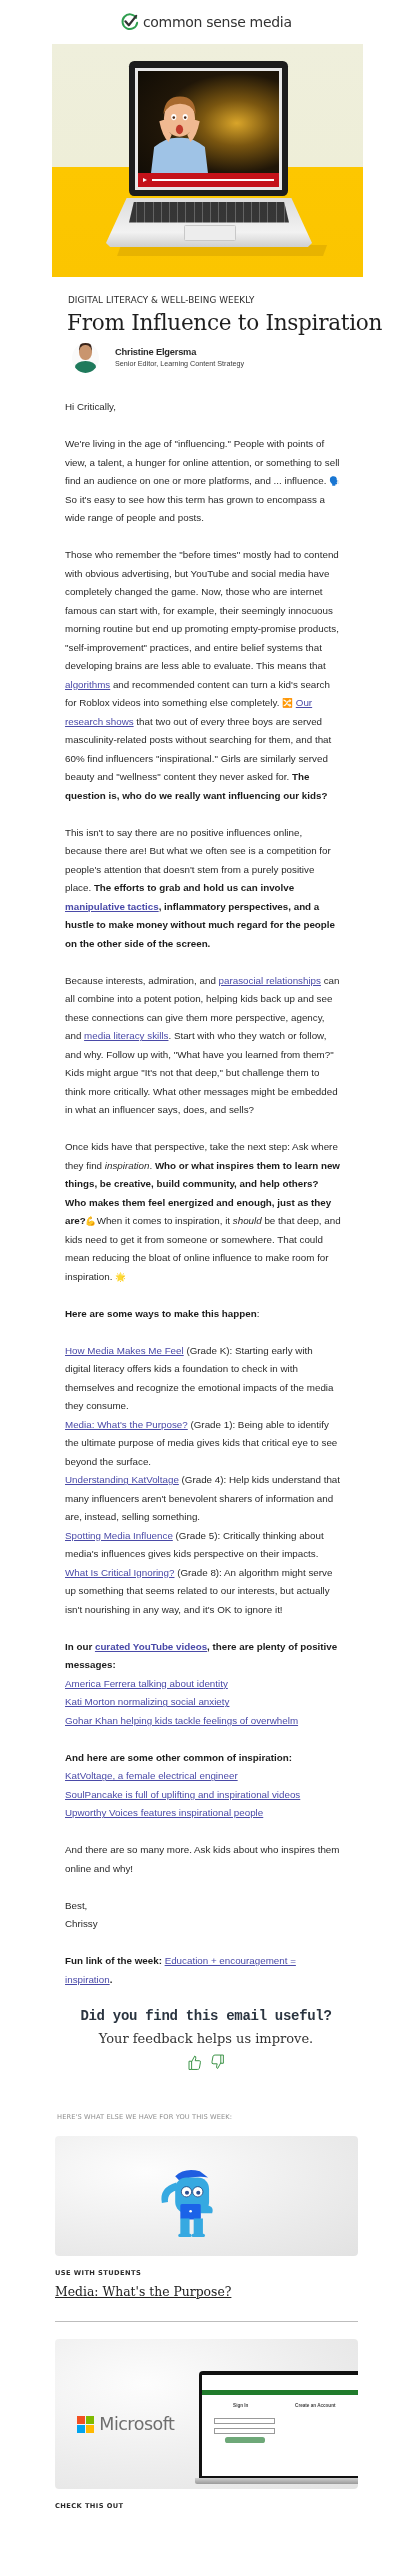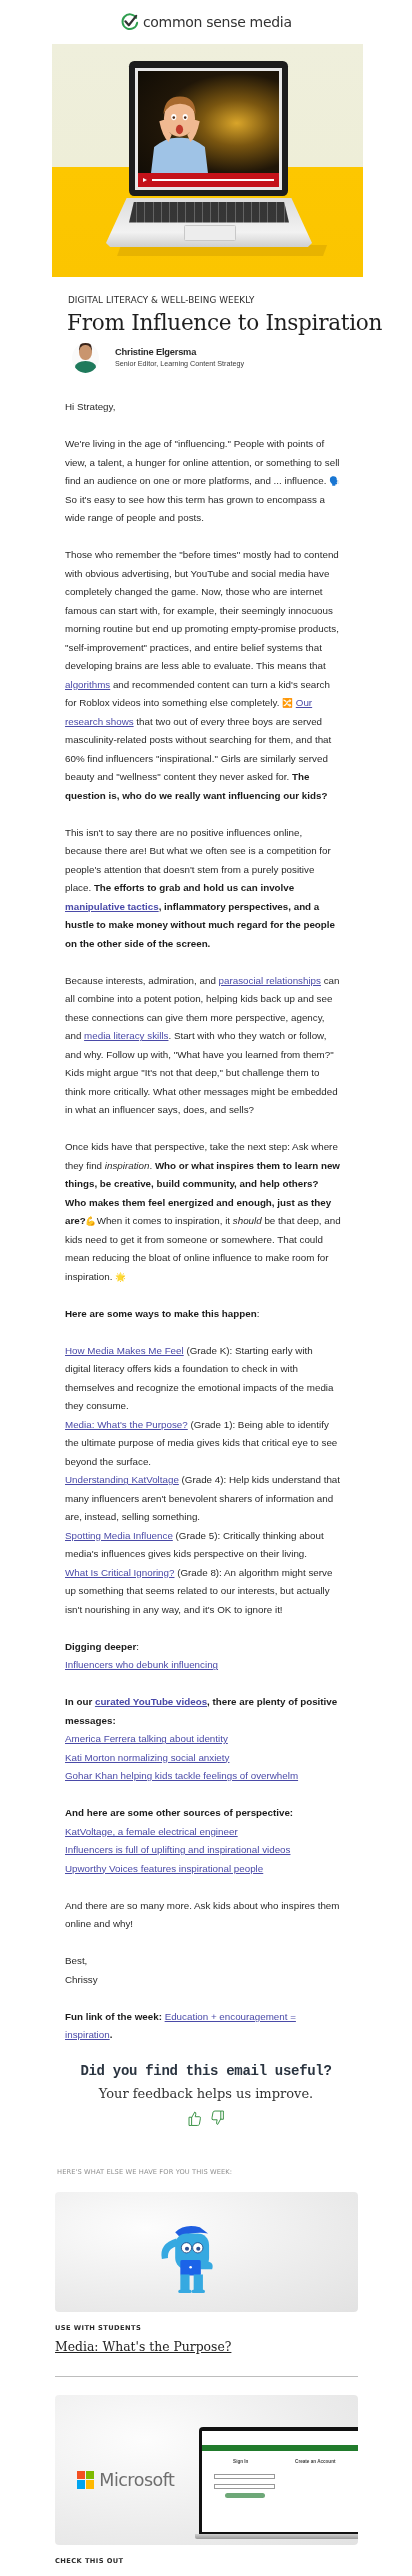--- a/index.html
+++ b/index.html
@@ -136,21 +136,21 @@
       <div class="head"></div>
         <div class="body"></div>
     </div>
     <div>
       <div class="author-name">Christine Elgersma</div>
       <div class="author-role">Senior Editor, Learning Content Strategy</div>
     </div>
   </div>
 
   <div class="copy">
-    <p>Hi Strategy,</p>
+    <p>Hi Critically,</p>
 
     <p>
       <span>We're living in the age of "influencing." People with points of view, a talent, a hunger for online attention, or something to sell find an audience on one or more platforms, and ... influence. </span><span class="emoji">🗣️</span><span>So it's easy to see how this term has grown to encompass a wide range of people and posts.</span>
     </p>
 
     <p>
       <span>Those who remember the "before times" mostly had to contend with obvious advertising, but YouTube and social media have completely changed the game. Now, those who are internet famous can start with, for example, their seemingly innocuous morning routine but end up promoting empty-promise products, "self-improvement" practices, and entire belief systems that developing brains are less able to evaluate. This means that </span><a>algorithms</a><span> and recommended content can turn a kid's search for Roblox videos into something else completely. </span><span class="emoji">🔀</span> <a>Our research shows</a><span> that two out of every three boys are served masculinity-related posts without searching for them, and that 60% find influencers "inspirational." Girls are similarly served beauty and "wellness" content they never asked for. </span><b>The question is, who do we really want influencing our kids?</b>
     </p>
 
     <p>
@@ -164,40 +164,36 @@
     <p>
       <span>Once kids have that perspective, take the next step: Ask where they find </span><i>inspiration</i><span>. </span><b>Who or what inspires them to learn new things, be creative, build community, and help others? Who makes them feel energized and enough, just as they are?</b><span class="emoji">💪</span><span>When it comes to inspiration, it </span><i>should</i><span> be that deep, and kids need to get it from someone or somewhere. That could mean reducing the bloat of online influence to make room for inspiration. </span><span class="emoji">🌟</span>
     </p>
 
     <p><b>Here are some ways to make this happen</b><span>:</span></p>
 
     <div class="block">
       <div class="line"><a>How Media Makes Me Feel</a><span> (Grade K): </span><span>Starting early with digital literacy offers kids a foundation to check in with themselves and recognize the emotional impacts of the media they consume.</span></div>
       <div class="line"><a>Media: What's the Purpose?</a><span> (Grade 1): </span><span>Being able to identify the ultimate purpose of media gives kids that critical eye to see beyond the surface.</span></div>
       <div class="line"><a>Understanding KatVoltage</a><span> (Grade 4): </span><span>Help kids understand that many influencers aren't benevolent sharers of information and are, instead, selling something.</span></div>
-      <div class="line"><a>Spotting Media Influence</a><span> (Grade 5): </span><span>Critically thinking about media's influences gives kids perspective on their living.</span></div>
+      <div class="line"><a>Spotting Media Influence</a><span> (Grade 5): </span><span>Critically thinking about media's influences gives kids perspective on their impacts.</span></div>
       <div class="line"><a>What Is Critical Ignoring?</a><span> (Grade 8): </span><span>An algorithm might serve up something that seems related to our interests, but actually isn't nourishing in any way, and it's OK to ignore it!</span></div>
     </div>
 
-    <div class="block">
-      <div class="line"><b>Digging deeper</b><span>:</span></div>
-      <div class="line"><a>Influencers who debunk influencing</a></div>
-    </div>
 
     <div class="block">
       <div class="line"><b><span>In our </span><a>curated YouTube videos</a><span>, there are plenty of positive messages:</span></b></div>
       <div class="line"><a>America Ferrera talking about identity</a></div>
       <div class="line"><a>Kati Morton normalizing social anxiety</a></div>
       <div class="line"><a>Gohar Khan helping kids tackle feelings of overwhelm</a></div>
     </div>
 
     <div class="block">
-      <div class="line"><b>And here are some other sources of perspective:</b></div>
+      <div class="line"><b>And here are some other common of inspiration:</b></div>
       <div class="line"><a>KatVoltage, a female electrical engineer</a></div>
-      <div class="line"><a>Influencers is full of uplifting and inspirational videos</a></div>
+      <div class="line"><a>SoulPancake is full of uplifting and inspirational videos</a></div>
       <div class="line"><a>Upworthy Voices features inspirational people</a></div>
     </div>
 
     <p>And there are so many more. Ask kids about who inspires them online and why!</p>
 
     <div class="block signoff">
       <div class="line">Best,</div>
       <div class="line">Chrissy</div>
     </div>
 

